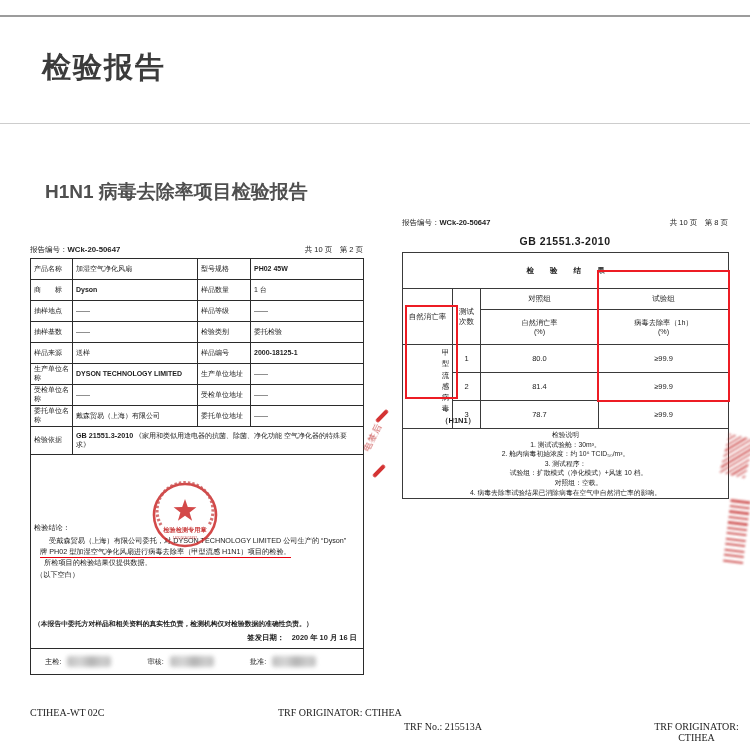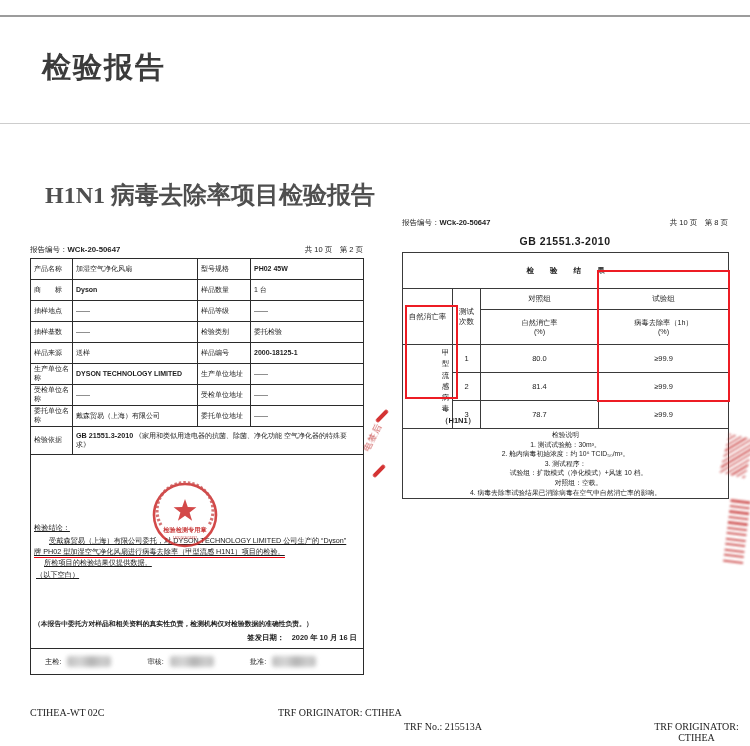--- a/index.html
+++ b/index.html
@@ -5,42 +5,42 @@
   * { box-sizing: border-box; margin: 0; padding: 0; }
   html,body { width:750px; height:746px; background:#fff; overflow:hidden; position:relative;
     font-family:"Liberation Sans","DejaVu Sans",sans-serif; color:#1c1c1c; }
 
   .abs { position:absolute; }
 
   
   .topline { top:15px; left:0; width:750px; height:2px; background:#9c9c9c; }
   .page-title { top:48px; left:42px; font-size:29px; font-weight:bold; color:#3b3b3b; letter-spacing:2px; }
   .divider { top:123px; left:0; width:750px; height:1px; background:#cdcdcd; }
-  .page-subtitle { top:179px; left:45px; font-size:24px; font-weight:600; color:#4f4f4f;font-family:Liberation Serif, serif; }
+  .page-subtitle { top:179px; left:45px; font-size:19px; font-weight:600; color:#4f4f4f; }
 
   
   .ldoc { top:245px; left:30px; width:333px; }
   .meta-row { display:flex; justify-content:space-between; font-size:7.5px; color:#222; margin-bottom:3px; align-items:baseline; }
   .meta-row b { font-size:7.8px; }
   .pages { font-size:7.5px; }
 
   table.ltab { width:333px; border-collapse:collapse; table-layout:fixed; border:1.4px solid #2b2b2b; }
   table.ltab td { border:1px solid #2b2b2b; font-size:7px; line-height:1.25; padding:1px 3px; vertical-align:middle; }
   table.ltab tr.r { height:21px; }
   td.lab { padding-left:3px; }
   .bold { font-weight:bold; font-size:7.3px; }
 
   tr.basis-row { height:28px; }
   .basis-code { font-weight:bold; font-size:7.2px; }
 
-  td.concl { height:194px; vertical-align:top; position:relative; padding:4px 3px;text-decoration:underline; }
+  td.concl { height:194px; vertical-align:top; position:relative; padding:4px 3px; }
   .concl-label { font-size:7.2px; }
   .concl-par { margin-top:3px; font-size:7.2px; line-height:11px; }
   .cl1 { padding-left:15px; }
-  .cl2 span { border-bottom:1.6px solid #e8000d; padding-bottom:1px; }
+  .cl2 span { border-bottom:1.6px solid #e8000d; padding-bottom:1px;margin-left:6px; }
   .cl3 { padding-left:10px; }
   .cl4 { padding-left:2px; margin-top:1px; }
   .disclaimer { position:absolute; left:3px; right:3px; bottom:20px; font-weight:bold; font-size:6.8px; }
   .issue-date { position:absolute; right:6px; bottom:6px; font-weight:bold; font-size:7.4px; }
 
   .stamp { position:absolute; left:120px; top:26px; width:68px; height:68px; opacity:.85; filter:blur(.3px); }
 
   tr.signer-row td { height:26px; }
   .signers { display:flex; align-items:center; font-size:7.2px; }
   .sig-group { display:flex; align-items:center; }

